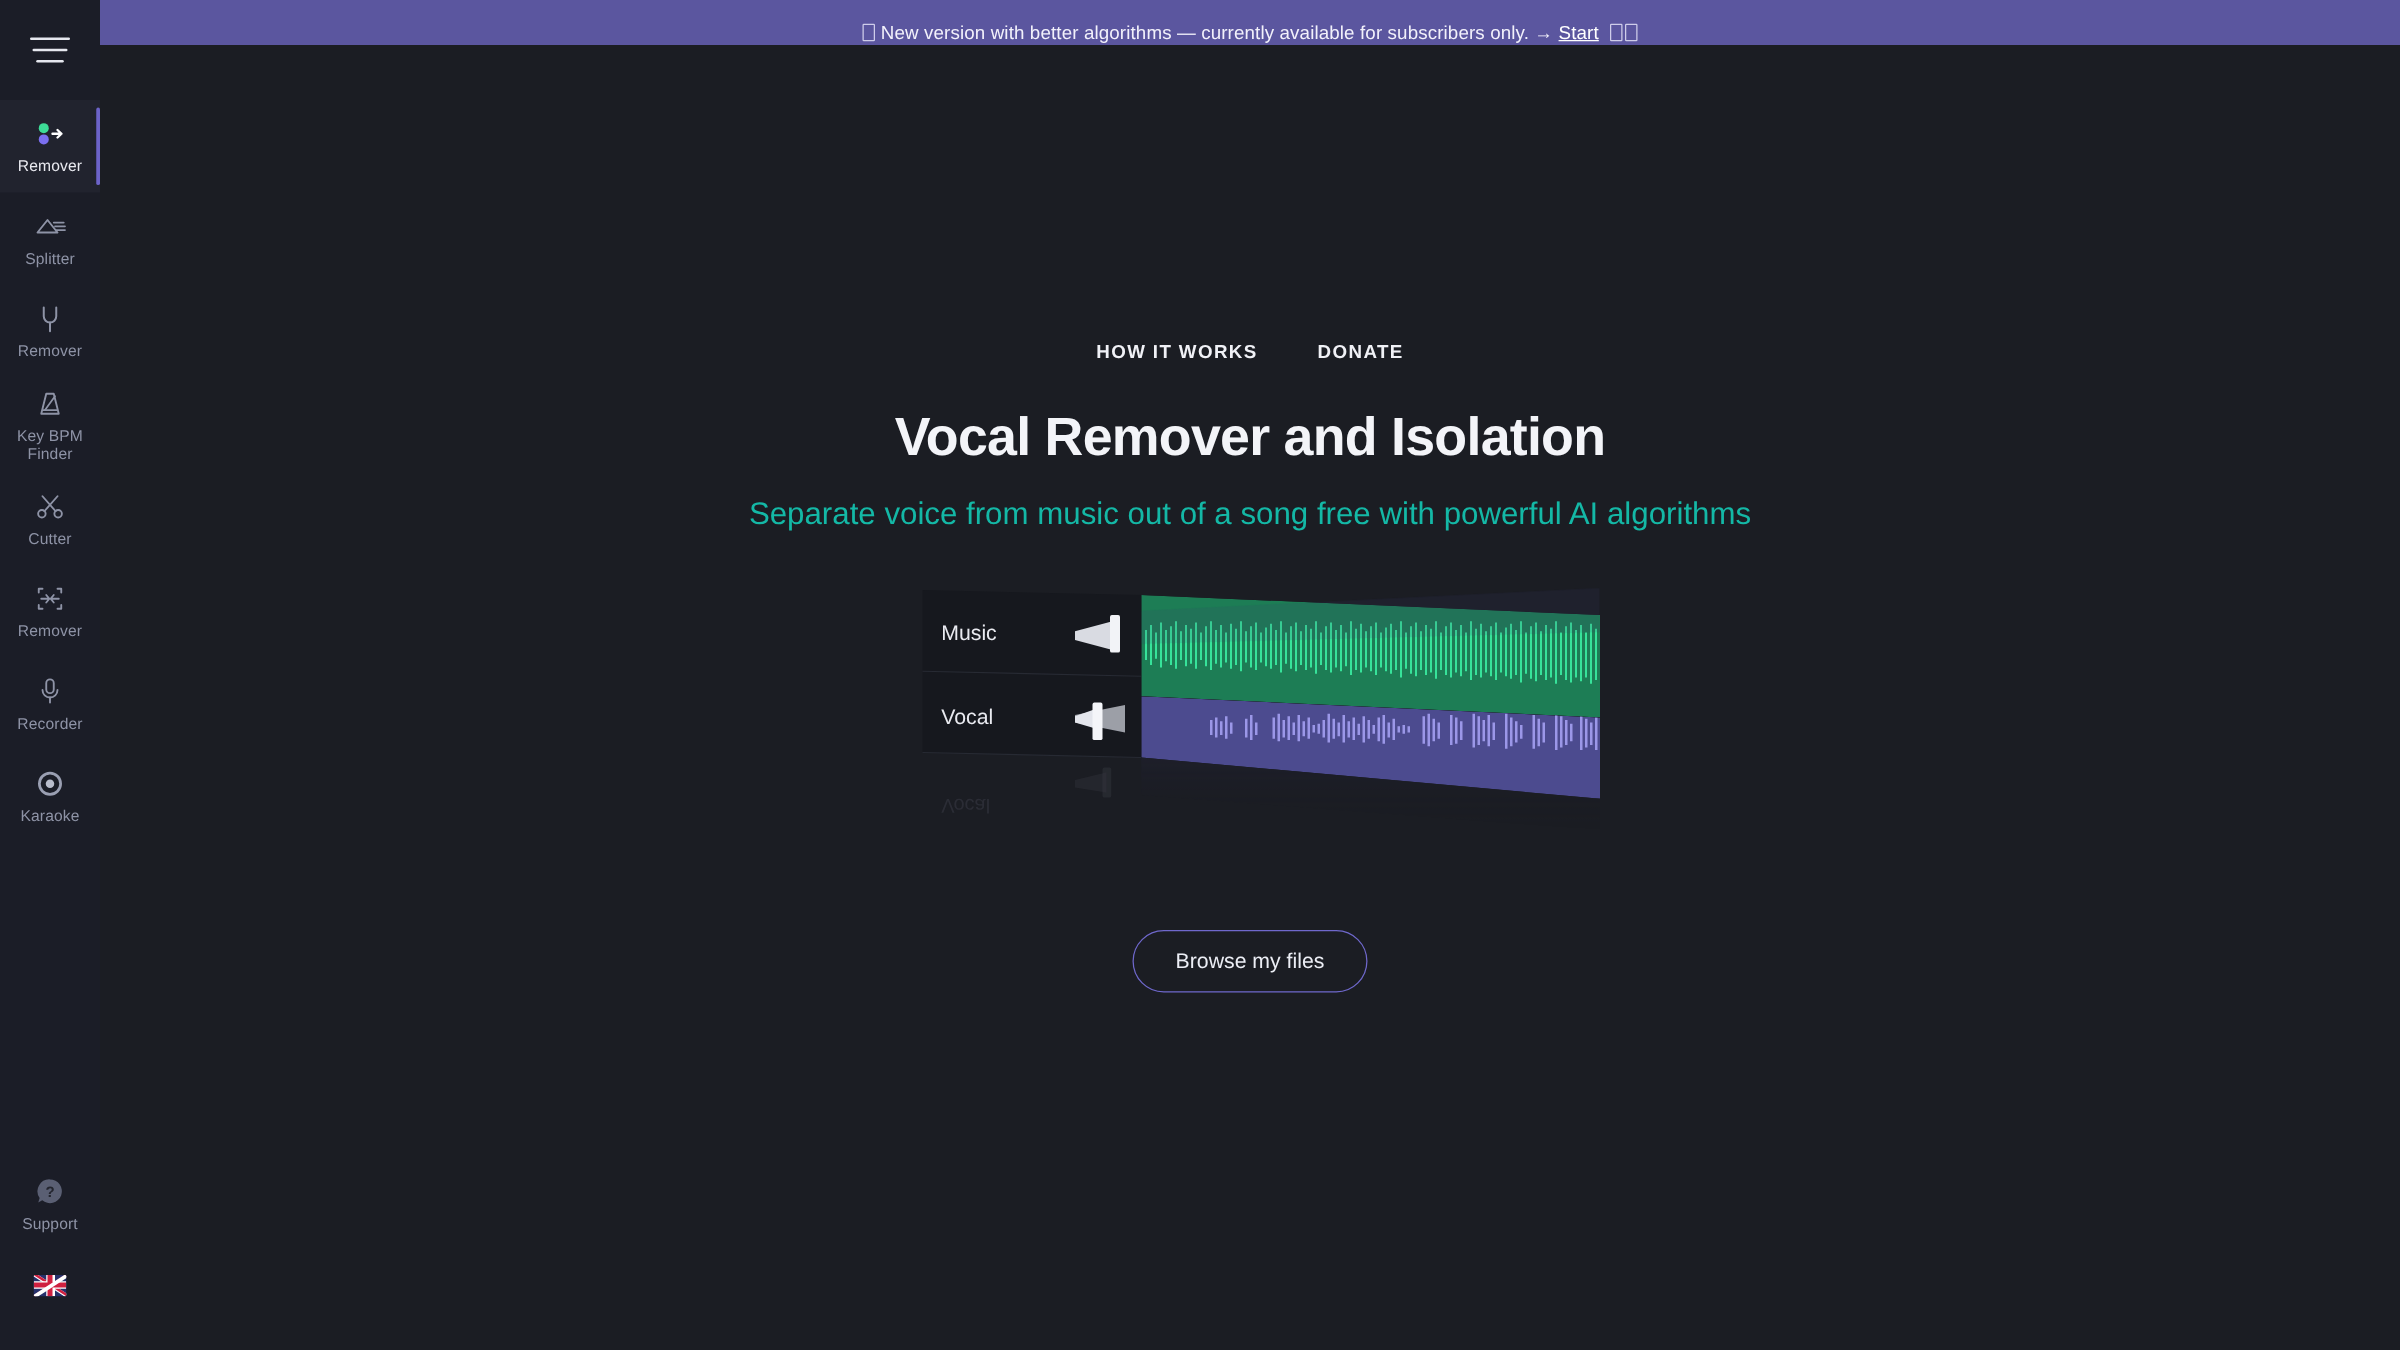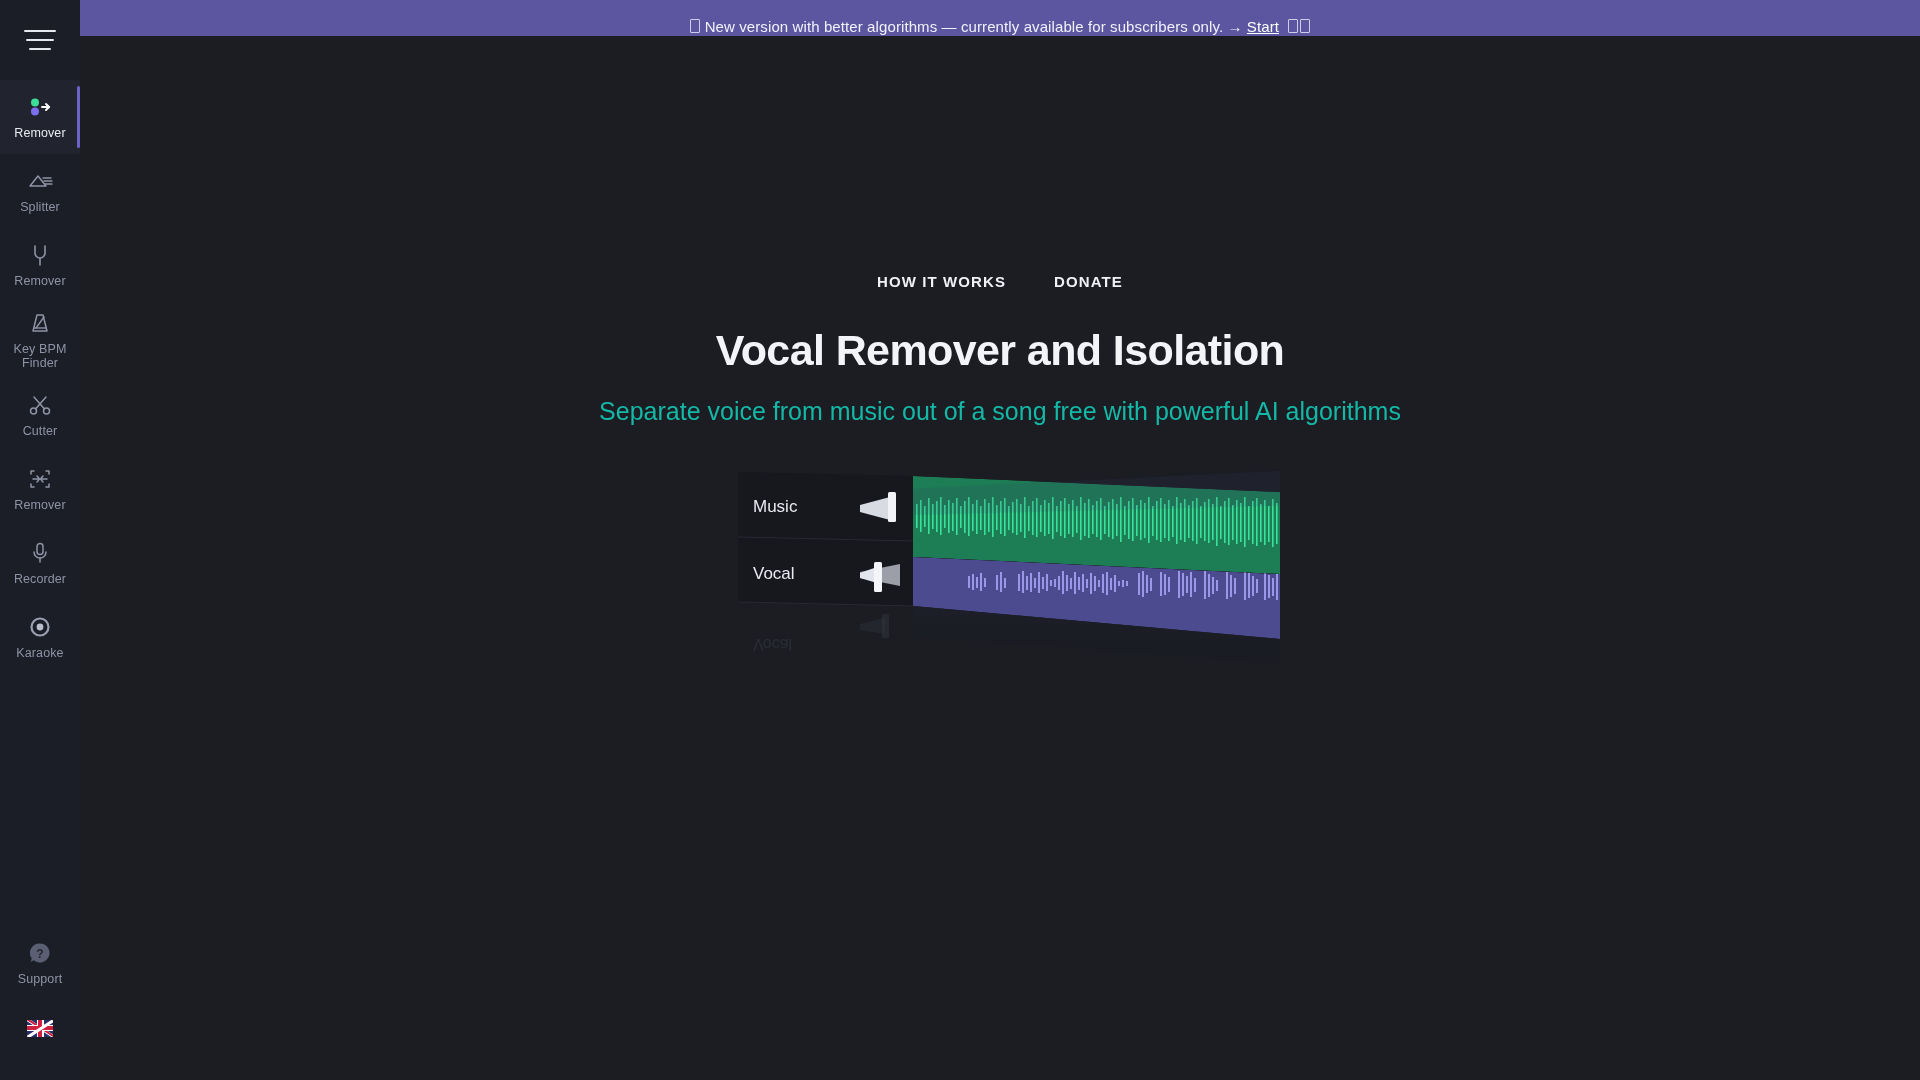--- a/index.html
+++ b/index.html
@@ -490,15 +490,18 @@
           <g clip-path="url(#vocalLane)" transform="translate(0,118) scale(1,-0.55)" opacity="0.4">
             <path d="M193 103 L560 120 L560 185 L193 152 Z" fill="#3a3a6d"></path>
           </g>
           <text x="33" y="185" fill="#4a4c5a" font-size="16" font-family="Liberation Sans, sans-serif" transform="scale(1,-1) translate(0,-370)">Vocal</text>
           <path d="M140 170 L165 164 L165 180 L140 176 Z" fill="#5a5c68" opacity="0.45"></path>
           <rect x="162" y="160" width="7" height="24" rx="1.5" fill="#6a6c78" opacity="0.45"></rect>
         </g>
       </svg>
     </div>
 
+    <div class="cta-wrap">
+      <button class="cta">Browse my files</button>
+    </div>
 
   </div>
 </main>
 
 </body></html>

